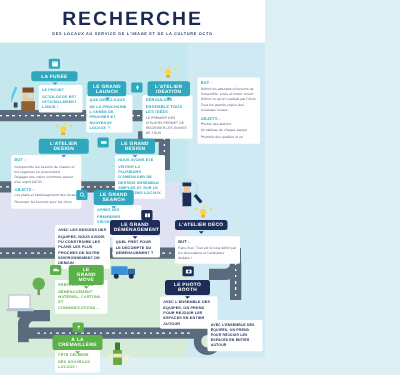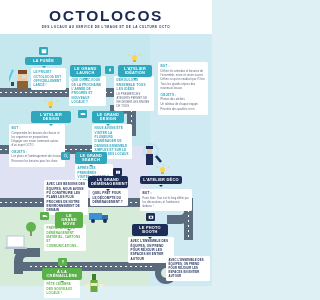--- a/index.html
+++ b/index.html
@@ -171,21 +171,21 @@
 </head>
 <body>
 
 <div id="bg-band-top"></div>
 <div id="bg-band-mid"></div>
 <div id="bg-band-low"></div>
 <div id="bg-right-strip"></div>
 <div id="bg-footer"></div>
 
 <div id="header">
-  <div id="logo">OCTOLOCOS</div>
+  <div id="logo">RECHERCHE</div>
   <div id="tagline">DES LOCAUX AU SERVICE DE L'IMAGE ET DE LA CULTURE OCTO</div>
 </div>
 
 <div class="road road-h" style="left:0; top:88px; width:118px;"></div>
 <div class="road-dash" style="left:0; top:92px; width:118px;"></div>
 <div class="road-corner" style="left:110px; top:88px; width:26px; height:26px; border-radius:0 0 13px 0; border-top:none; border-left:none;"></div>
 
 <div class="road road-v" style="left:127px; top:100px; height:36px;"></div>
 <div class="road-dash-v" style="left:131px; top:100px; height:36px;"></div>
 

